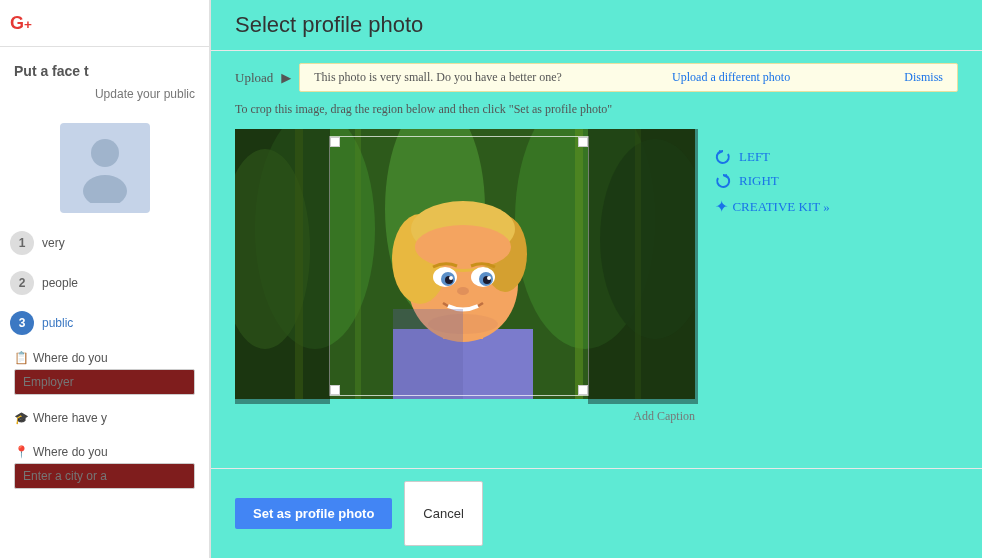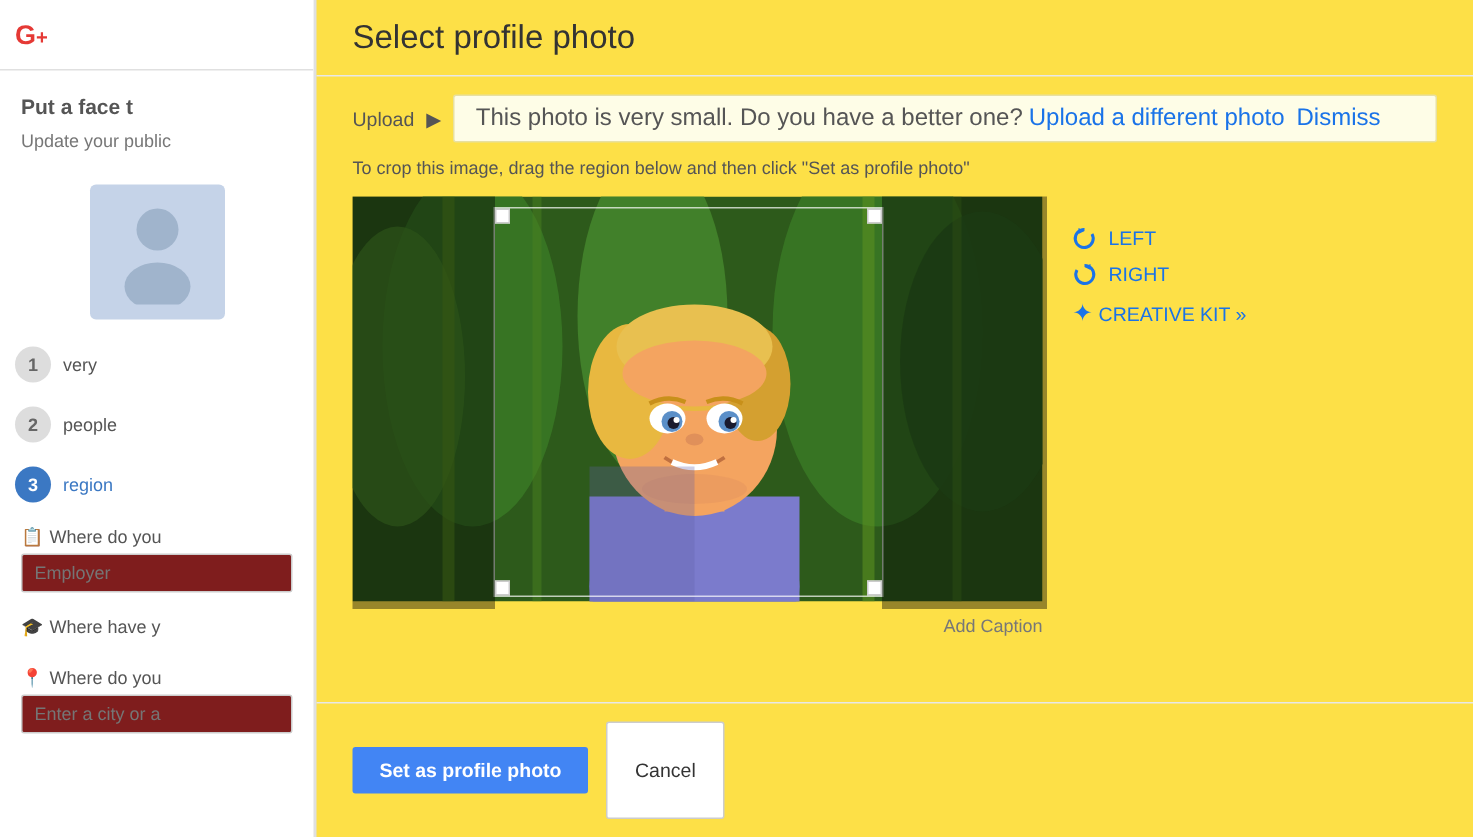--- a/index.html
+++ b/index.html
@@ -41,20 +41,21 @@
       padding: 16px 14px 8px;
       color: #555;
       font-size: 14px;
       font-weight: bold;
     }
 
     .sidebar-sub {
       padding: 0 14px 12px;
       color: #777;
       font-size: 12px;
+      text-align: right;
     }
 
     .profile-avatar-area {
       padding: 10px 14px;
       display: flex;
       justify-content: center;
     }
 
     .avatar-placeholder {
       width: 90px;
@@ -148,21 +149,21 @@
       padding: 5px 8px;
       font-size: 12px;
       color: #999;
       background: #7f1d1d;
       outline: none;
     }
 
     
     .main-content {
       flex: 1;
-      background: #fde047;
+      background: #5eead4;
       height: 558px;
       display: flex;
       flex-direction: column;
       padding: 0;
       border-left: 1px solid #e0e0e0;
     }
 
     .dialog-header {
       padding: 12px 24px;
       border-bottom: 1px solid #e8e8e8;
@@ -171,20 +172,21 @@
     .dialog-title {
       font-size: 22px;
       font-weight: 300;
       color: #333;
     }
 
     .dialog-body {
       flex: 1;
       padding: 12px 24px;
       overflow: hidden;
+      font-family: Liberation Serif, serif;
     }
 
     .upload-row {
       display: flex;
       align-items: center;
       margin-bottom: 10px;
     }
 
     .upload-label {
       color: #555;
@@ -195,26 +197,27 @@
     .upload-arrow {
       color: #555;
       margin-right: 8px;
     }
 
     .warning-banner {
       background: #fefde7;
       border: 1px solid #e8e0a0;
       border-radius: 2px;
       padding: 6px 14px;
-      font-size: 16px;
+      font-size: 12px;
       color: #555;
       display: flex;
       align-items: center;
       gap: 4px;
       flex: 1;
+      justify-content: space-between;
     }
 
     .warning-link {
       color: #1a73e8;
       text-decoration: none;
       cursor: pointer;
     }
 
     .dismiss-link {
       color: #1a73e8;
@@ -387,21 +390,21 @@
   <div class="sidebar-step">
     <div class="step-circle">1</div>
     <span class="step-label">very</span>
   </div>
   <div class="sidebar-step">
     <div class="step-circle">2</div>
     <span class="step-label">people</span>
   </div>
   <div class="sidebar-step">
     <div class="step-circle active">3</div>
-    <span class="step-label active">region</span>
+    <span class="step-label active">public</span>
   </div>
 
   <div class="sidebar-form-section">
     <div class="form-section-header">
       <span>📋</span>
       <span>Where do you</span>
     </div>
     <input class="form-input" type="text" placeholder="Employer" style="">
   </div>
 

